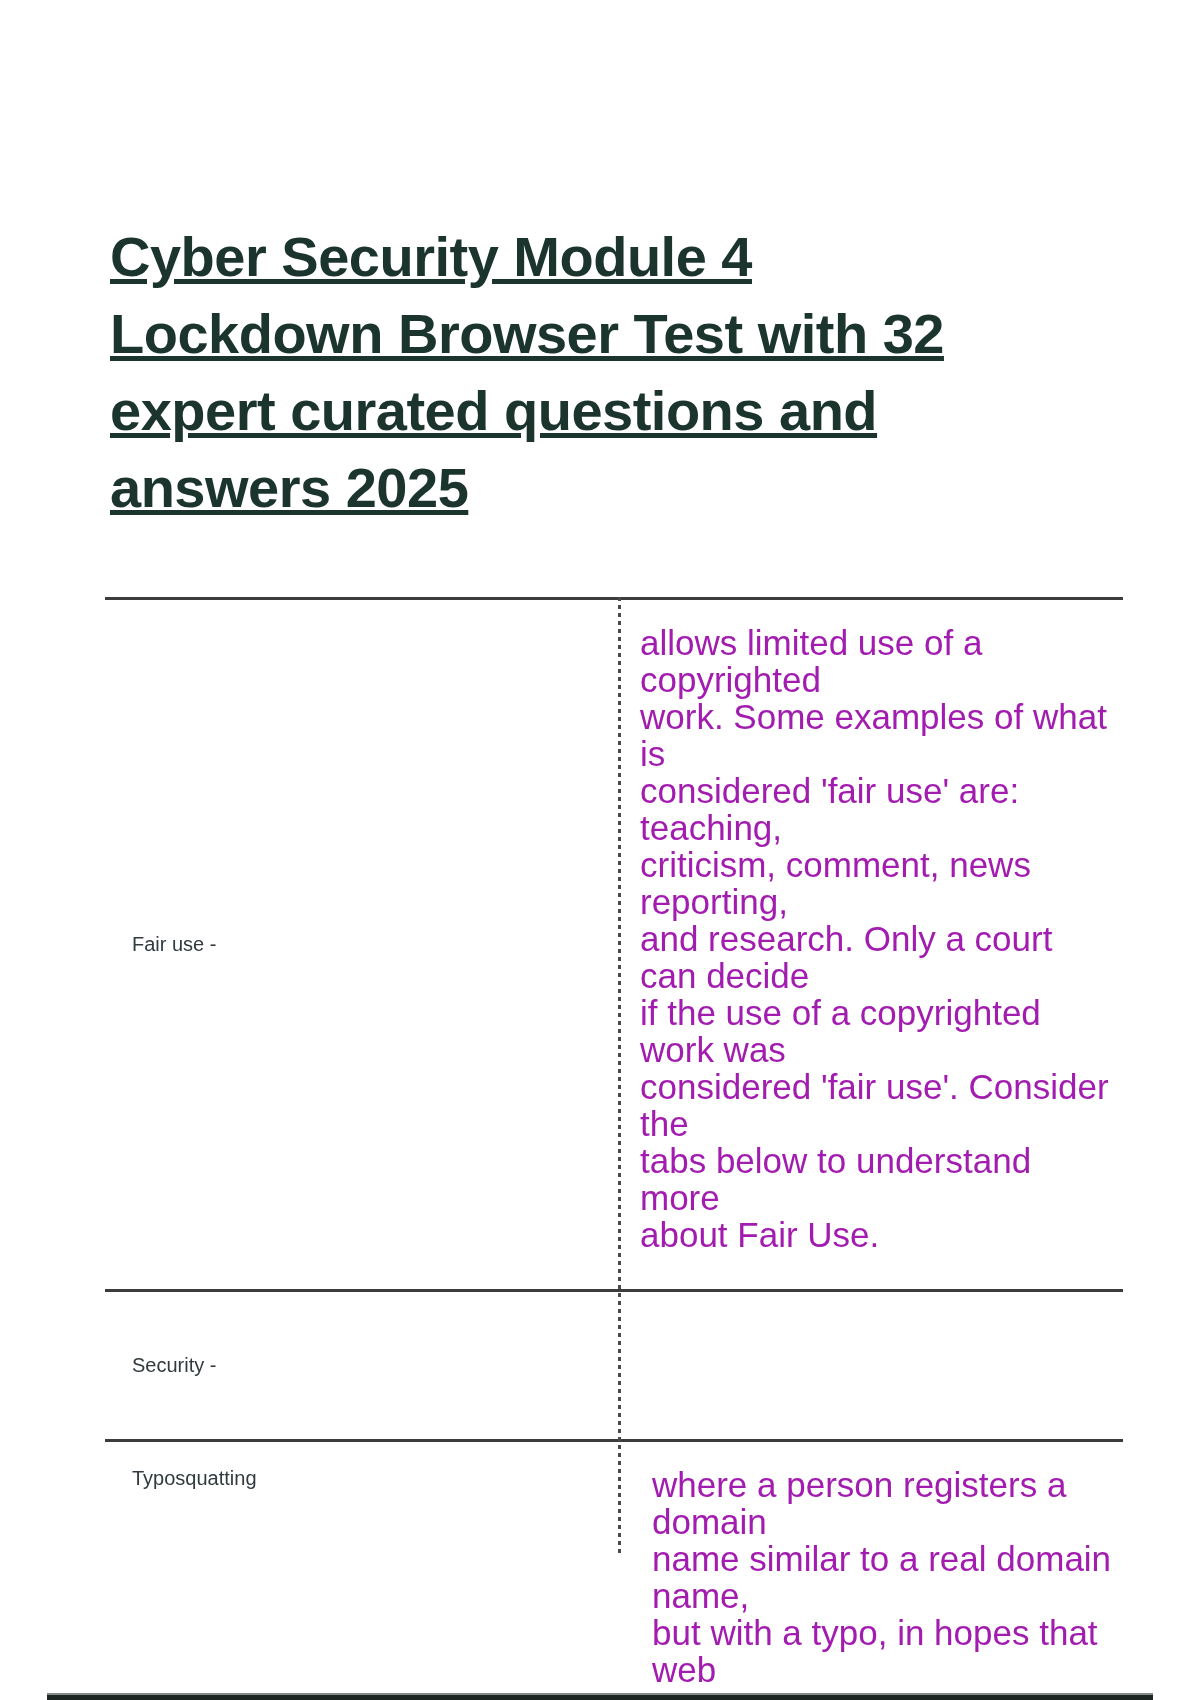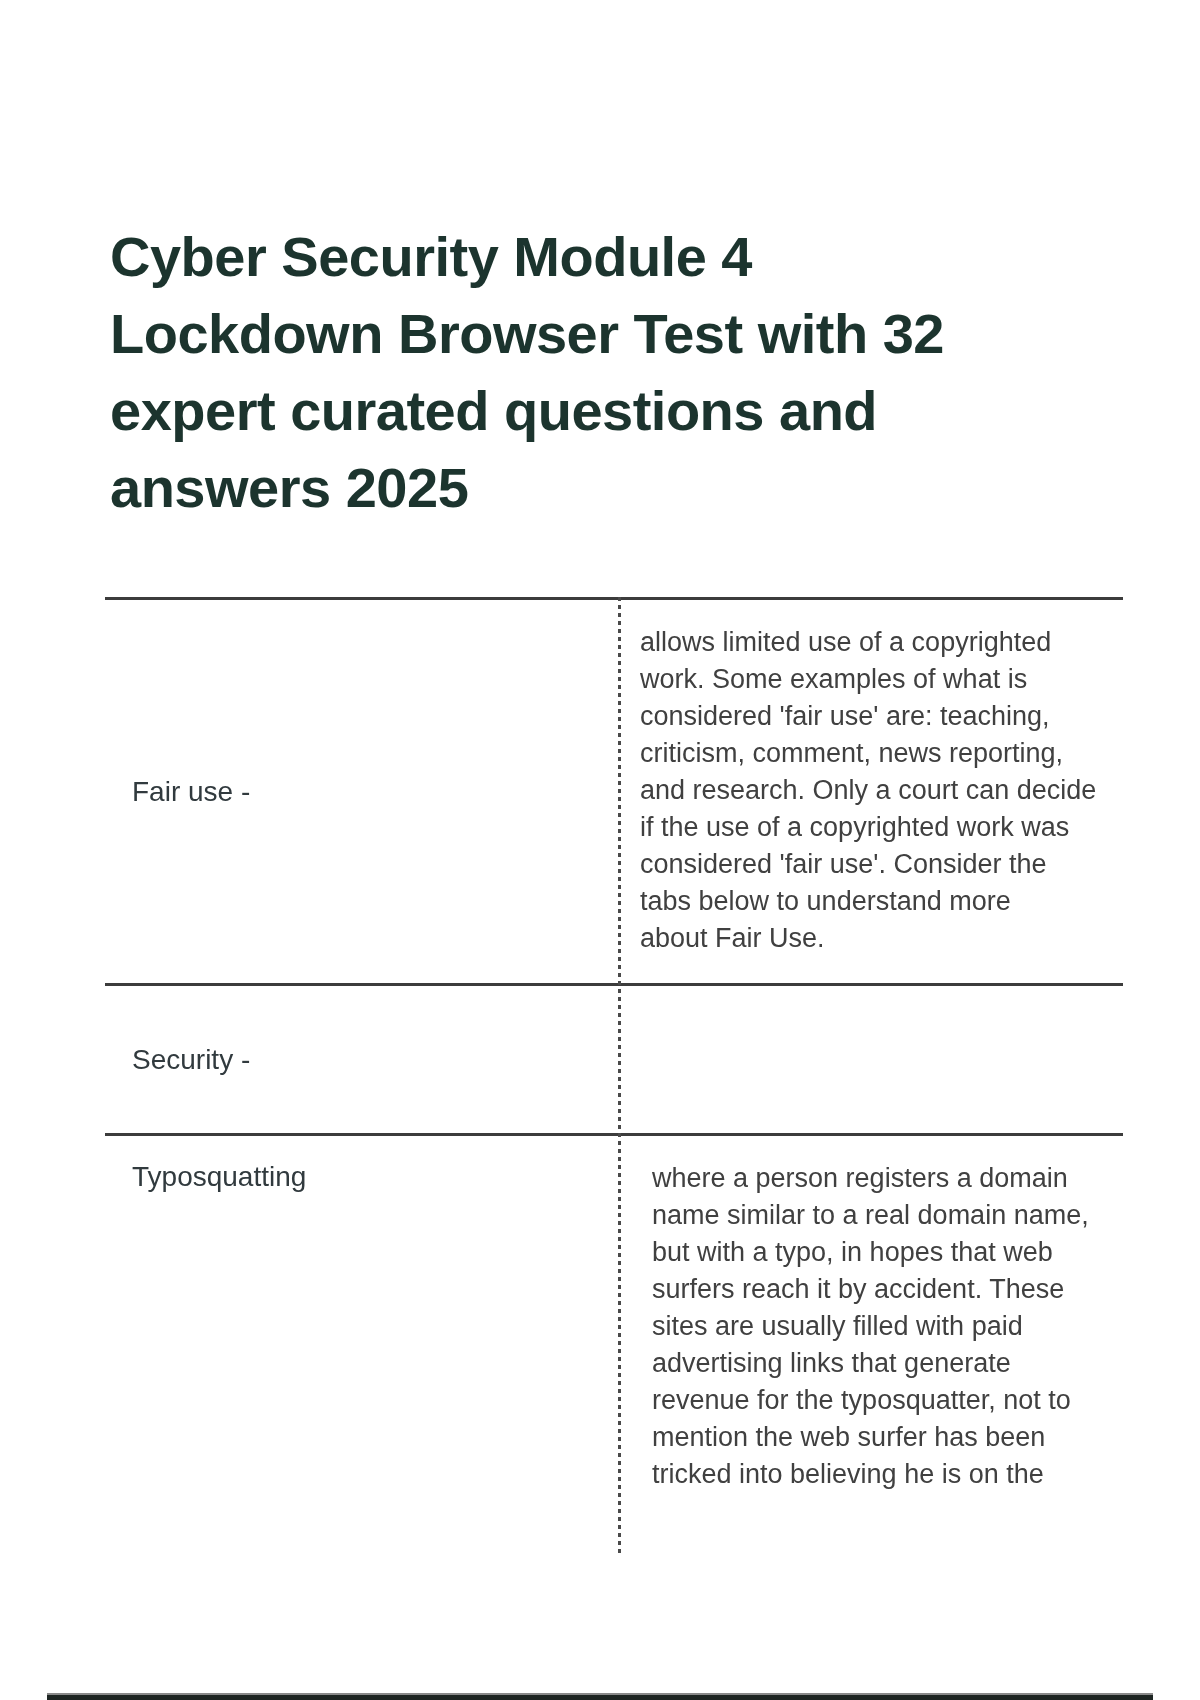--- a/index.html
+++ b/index.html
@@ -14,48 +14,49 @@
   .title {
     position:absolute;
     left:110px; top:218px;
     width:960px;
     font-size:56px;
     font-weight:bold;
     line-height:77px;
     letter-spacing:-0.5px;
     color:#1c342e;
     white-space:pre-line;
+    text-decoration:underline;
   }
   .def-table {
     position:absolute;
     left:105px; top:597px;
     width:1018px;
   }
   .row {
     display:flex;
     border-top:3px solid #3c3c3c;
   }
   .row-1 { min-height:386px; }
   .row-2 { min-height:150px; }
   .row-3 { min-height:420px;gap:12px; }
   .term-cell {
     width:515px;
     padding-left:27px;
     display:flex;
-    font-size:28px;
+    font-size:20px;
     color:#313a3e;
   }
   .v-center { align-items:center; }
   .v-top { align-items:flex-start; padding-top:25px; }
   .def-cell {
     flex:1;
-    padding:24px 6px 9px 20px;
-    font-size:27px;
+    padding:24px 6px 36px 20px;
+    font-size:35px;
     line-height:37px;
-    color:#404040;
+    color:#a21caf;
     white-space:pre-line;
   }
   .dotted-divider {
     position:absolute;
     left:618px; top:597px;
     width:3px; height:956px;
     background:repeating-linear-gradient(to bottom,#4a4a4a 0px,#4a4a4a 4px,transparent 4px,transparent 8px);
   }
   .bottom-bar {
     position:absolute;

